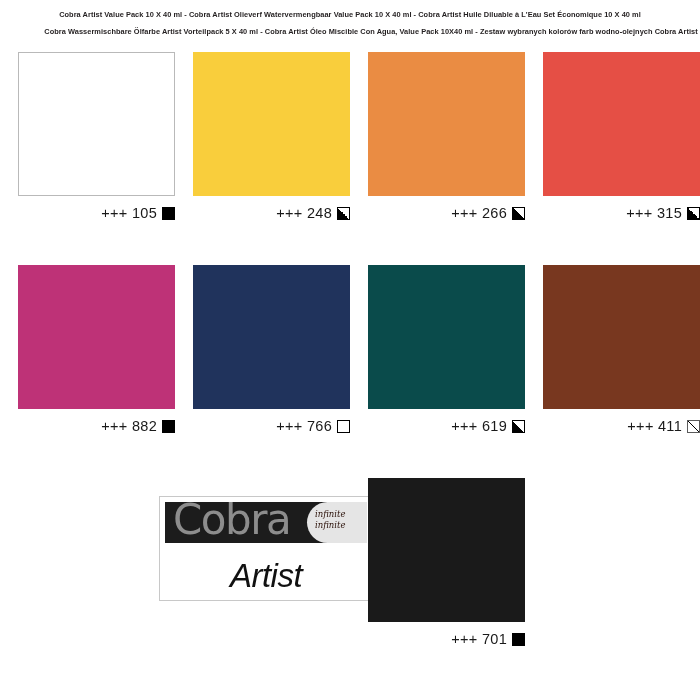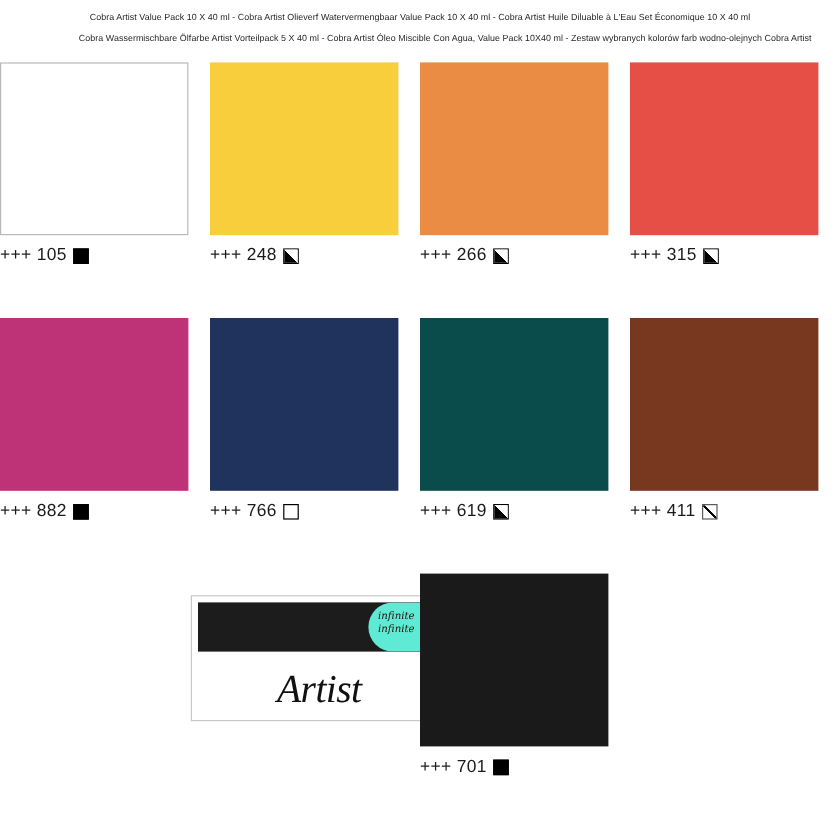--- a/index.html
+++ b/index.html
@@ -21,21 +21,21 @@
     width: 700px;
     padding-top: 9px;
     text-align: center;
   }
   .header-line {
     font-size: 7.4px;
     line-height: 11px;
     letter-spacing: 0.05px;
     color: #231f20;
     white-space: nowrap;
-    font-weight: 400;
+    font-weight: 700;
   }
   .header-line.second {
     margin-top: 6px;
     padding-left: 42px;
   }
 
   
   .grid {
     position: absolute;
     left: 0;
@@ -46,21 +46,21 @@
     display: flex;
     width: 700px;
     height: 213px;
   }
   .cell {
     width: 175px;
     height: 169px;
     position: relative;
     display: flex;
     flex-direction: column;
-    align-items: flex-start;
+    align-items: flex-end;
   }
   .swatch {
     width: 157px;
     height: 178px;
     box-sizing: border-box;
   }
   .swatch.outlined {
     border: 1px solid #b9b9b9;
   }
   .caption {
@@ -194,21 +194,21 @@
     font-size: 9.4px;
     letter-spacing: 2.7px;
     color: #1f1f1f;
   }
   .logo-artist {
     position: absolute;
     left: 0;
     top: 60px;
     width: 212px;
     text-align: center;
-    font-family: Liberation Serif, serif;
+    font-family: Liberation Sans, sans-serif;
     font-style: italic;
     font-size: 33px;
     color: #111111;
     letter-spacing: -0.5px;
   }
 </style>
 </head>
 <body>
 
 <div class="header">
@@ -280,21 +280,22 @@
     </div>
   </div>
 
   <div class="row">
 
     <div class="logo-cell"></div>
 
     <div class="logo-cell">
       <div class="logo-box">
         <div class="logo-bar" style="background: rgb(28, 28, 28);">
-          <div class="logo-blob" style="background: #5eead4;">
+          <span class="logo-word" style="color: rgb(141, 141, 141);">Cobra</span>
+          <div class="logo-blob" style="background: #e5e5e5;">
             <div class="logo-blob-text">
               <div>infinite</div>
               <div>infinite</div>
             </div>
           </div>
         </div>
         <div class="logo-artist">Artist</div>
       </div>
     </div>
 

